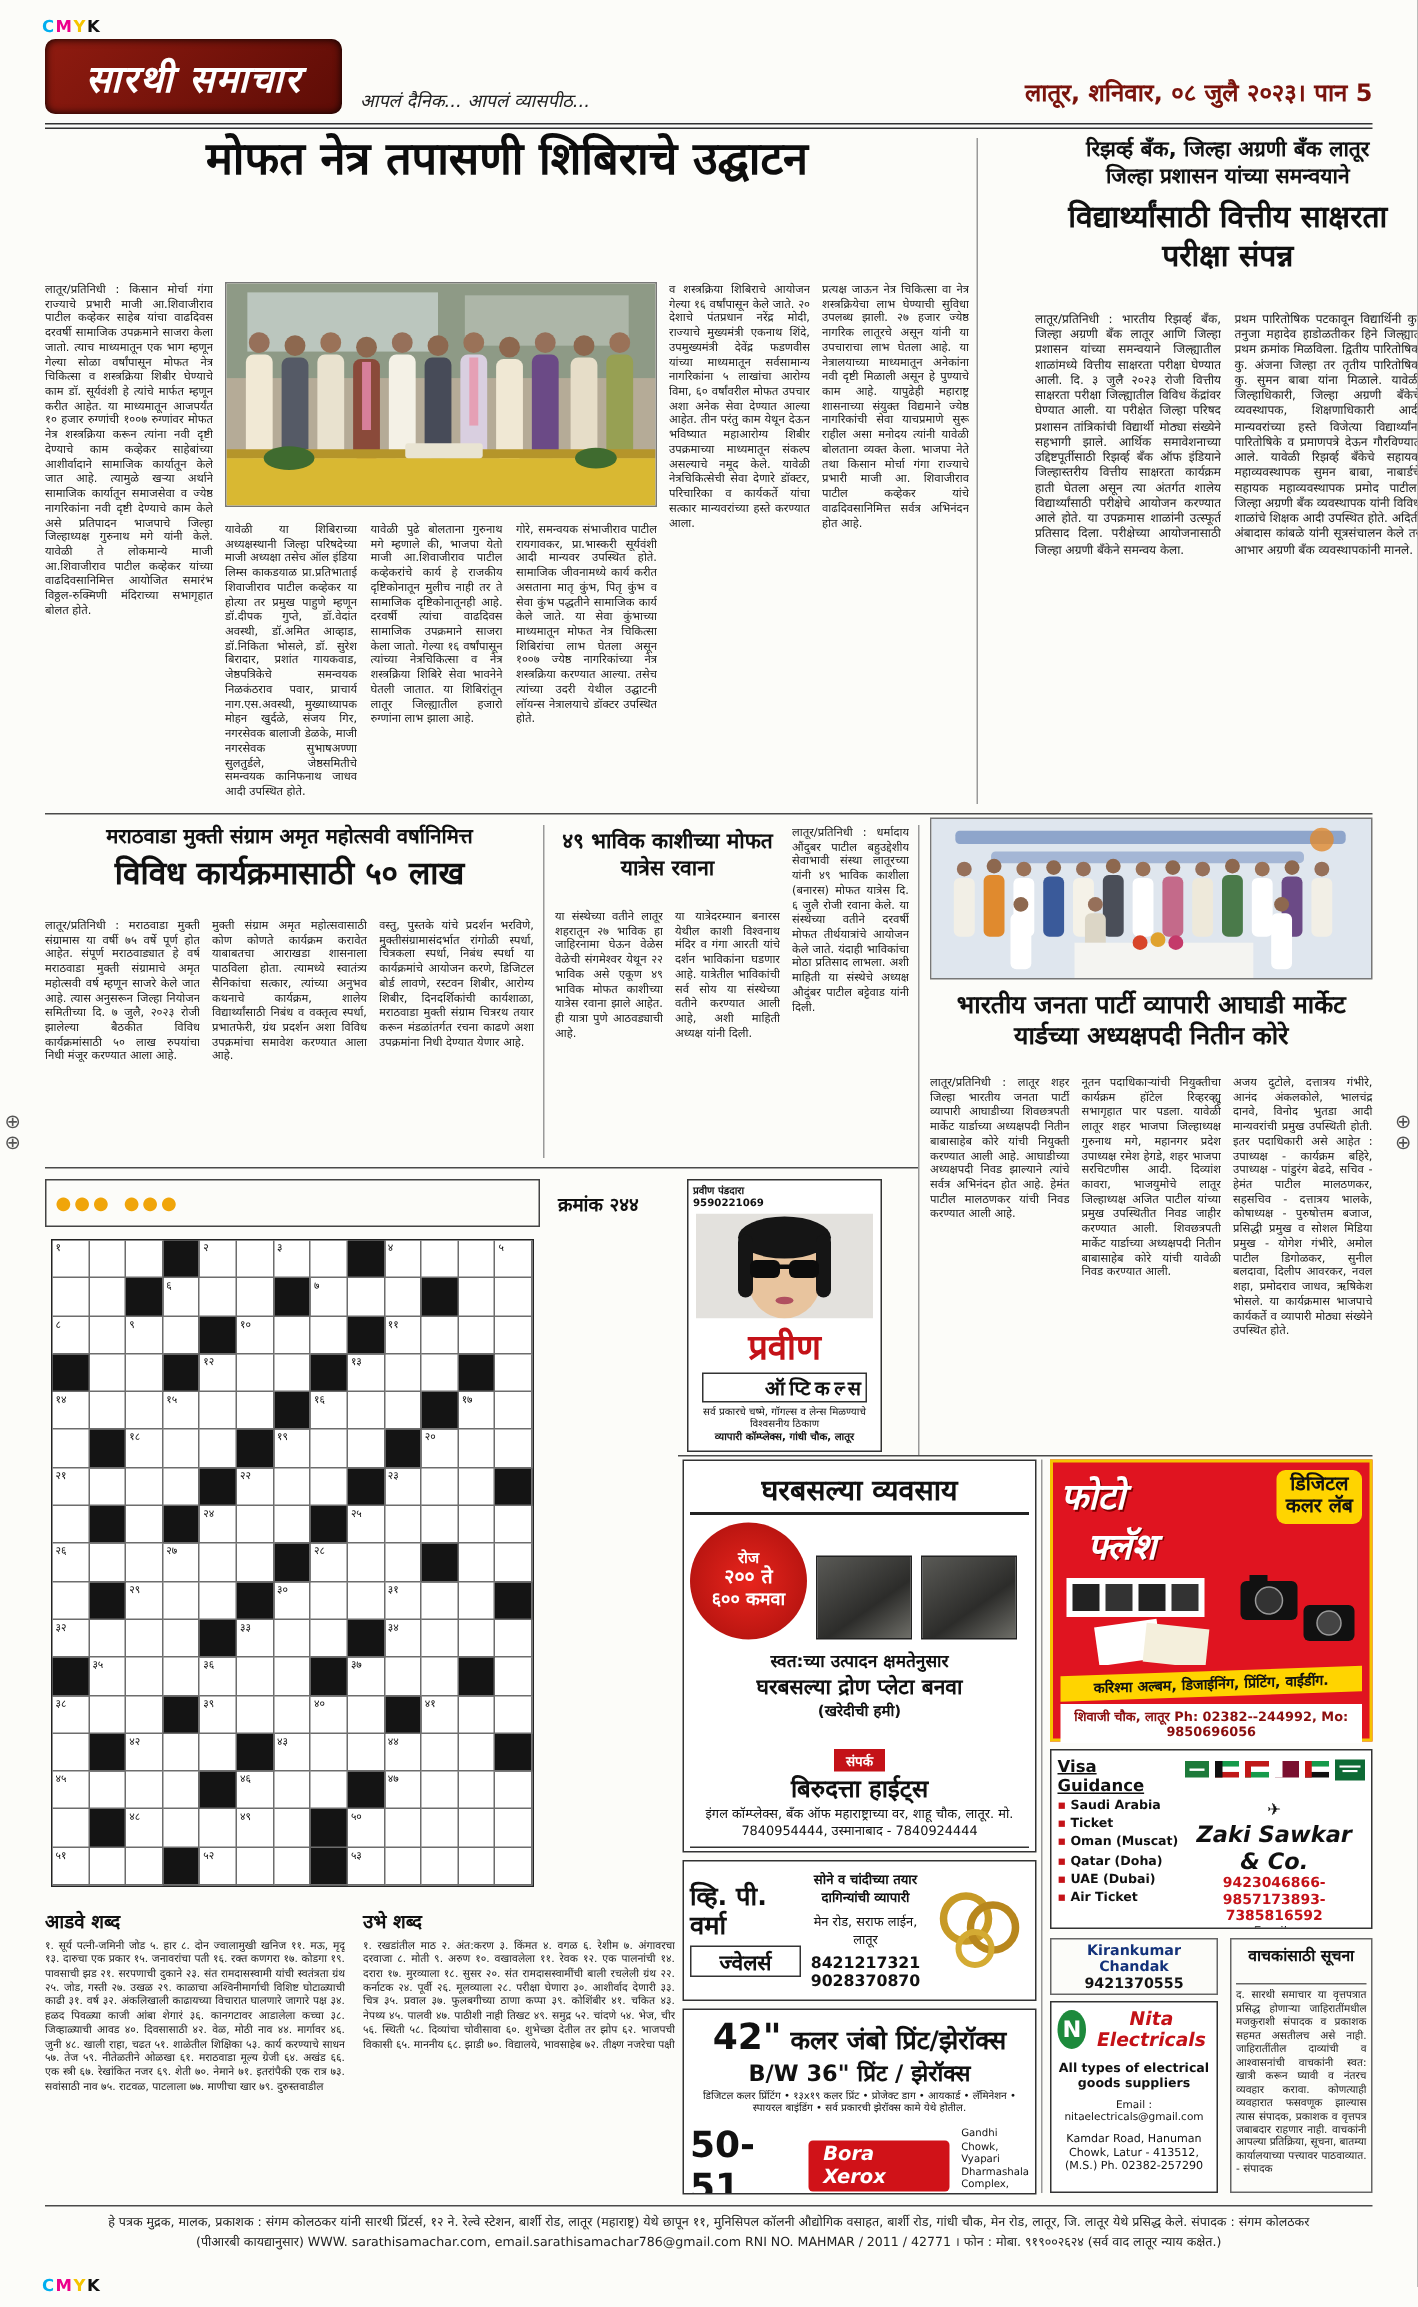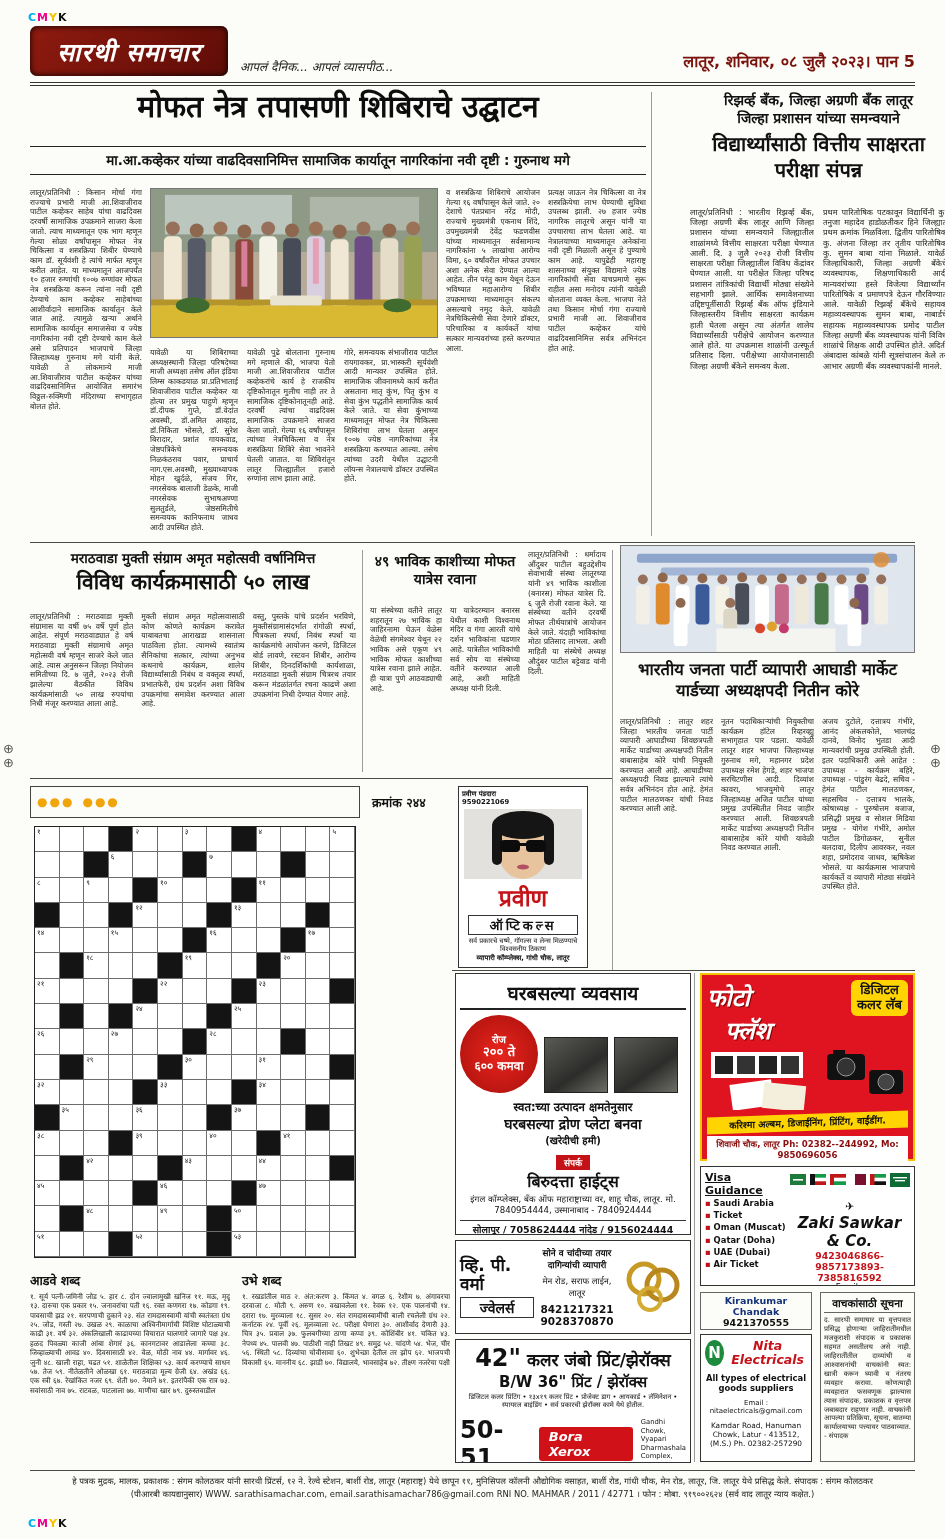--- a/index.html
+++ b/index.html
@@ -34,21 +34,21 @@
   .cw-cell{border-right:1px solid #6d6d6d;border-bottom:1px solid #6d6d6d;font-size:7px;line-height:8px;
            padding:1px 0 0 2px;color:#111;overflow:hidden;}
   .cw-cell.black{background:#141414;}
   .clue-h{font-size:12.5px;font-weight:bold;margin-bottom:3px;}
   .clue-p{text-align:justify;font-size:7.1px;line-height:1.32;color:#1c1c1c;overflow:hidden;}
   
   .ad{border:1px solid #333;background:#fff;overflow:hidden;}
   .tiny{font-size:6.8px;line-height:1.25;}
   
   .pv-brand{color:#c41218;font-weight:bold;font-size:23px;text-align:center;}
-  .pv-sub{border:1px solid #333;font-weight:bold;font-size:13px;letter-spacing:3px;text-align:center;margin:2px 6px;}
+  .pv-sub{border:1px solid #333;font-weight:bold;font-size:13px;letter-spacing:3px;text-align:right;margin:2px 6px;}
   
   .gh-title{font-size:19px;font-weight:bold;text-align:center;border-bottom:2px solid #222;padding:2px 0;}
   .gh-badge{width:78px;height:78px;border-radius:50%;background:radial-gradient(#e8251d,#a80f0c);color:#fff;
             display:flex;flex-direction:column;align-items:center;justify-content:center;font-weight:bold;
             text-align:center;line-height:1.15;}
   .gh-img{background:linear-gradient(145deg,#5a5a56,#2c2c2a 60%,#6e6e68);border:1px solid #222;}
   .gh-contact{display:inline-block;background:#c41218;color:#fff;font-size:9px;font-weight:bold;padding:1px 8px;}
   
   .ff{background:#e01420;border:2px solid #f5c400;color:#fff;}
   .ff-brand{font-size:24px;font-weight:bold;font-style:italic;text-shadow:1px 1px 0 #7a0000;}
@@ -102,21 +102,20 @@
     <div class="abs brand-box" style="left:30px;top:26px;width:198px;height:50px">
       <span>सारथी समाचार</span>
     </div>
     <div class="abs tagline" style="left:240px;top:58px">आपलं दैनिक... आपलं व्यासपीठ...</div>
     <div class="abs dateline" style="left:540px;top:50px;width:375px">लातूर, शनिवार, ०८ जुलै २०२३। पान 5</div>
     <div class="abs dbl-rule" style="left:30px;top:82px;width:885px"></div>
   </header>
 
   <section class="abs" style="left:30px;top:90px;width:616px;height:446px">
     <div class="abs h-lead" style="left:0;top:0;width:616px">मोफत नेत्र तपासणी शिबिराचे उद्घाटन</div>
-    <div class="abs subhead" style="left:0;top:56px;width:616px">मा.आ.कव्हेकर यांच्या वाढदिवसानिमित्त सामाजिक कार्यातून नागरिकांना नवी दृष्टी : गुरुनाथ मगे</div>
 
     <div class="abs jt" style="left:0;top:98px;width:112px;height:348px">लातूर/प्रतिनिधी : किसान मोर्चा गंगा राज्याचे प्रभारी माजी आ.शिवाजीराव पाटील कव्हेकर साहेब यांचा वाढदिवस दरवर्षी सामाजिक उपक्रमाने साजरा केला जातो. त्याच माध्यमातून एक भाग म्हणून गेल्या सोळा वर्षांपासून मोफत नेत्र चिकित्सा व शस्त्रक्रिया शिबीर घेण्याचे काम डॉ. सूर्यवंशी हे त्यांचे मार्फत म्हणून करीत आहेत. या माध्यमातून आजपर्यंत १० हजार रुग्णांची १००७ रुग्णांवर मोफत नेत्र शस्त्रक्रिया करून त्यांना नवी दृष्टी देण्याचे काम कव्हेकर साहेबांच्या आशीर्वादाने सामाजिक कार्यातून केले जात आहे. त्यामुळे खऱ्या अर्थाने सामाजिक कार्यातून समाजसेवा व ज्येष्ठ नागरिकांना नवी दृष्टी देण्याचे काम केले असे प्रतिपादन भाजपाचे जिल्हा जिल्हाध्यक्ष गुरुनाथ मगे यांनी केले. यावेळी ते लोकमान्ये माजी आ.शिवाजीराव पाटील कव्हेकर यांच्या वाढदिवसानिमित्त आयोजित समारंभ विठ्ठल-रुक्मिणी मंदिराच्या सभागृहात बोलत होते.</div>
 
     <div class="abs" style="left:120px;top:98px;width:288px;height:150px;border:1px solid #777">
       <svg viewBox="0 0 288 150" preserveAspectRatio="none" width="100%" height="100%">
         <rect width="288" height="150" fill="#a9a694"></rect>
         <rect width="288" height="64" fill="#8e9a86"></rect>
         <rect y="64" width="288" height="52" fill="#b5ab97"></rect>
         <rect x="14" y="6" width="128" height="40" fill="#cfd8d6" opacity="0.7"></rect>
         <rect x="160" y="8" width="110" height="34" fill="#c2cabf" opacity="0.6"></rect>
@@ -574,21 +573,21 @@
         <span style="font-size:10px">रोज</span>
         <span style="font-size:13px">२०० ते</span>
         <span style="font-size:12px">६०० कमवा</span>
       </div>
       <div class="gh-img" style="width:64px;height:56px"></div>
       <div class="gh-img" style="width:64px;height:56px"></div>
     </div>
     <div class="ctr bold" style="font-size:11.5px;margin-top:6px">स्वत:च्या उत्पादन क्षमतेनुसार</div>
     <div class="ctr bold" style="font-size:14px">घरबसल्या द्रोण प्लेटा बनवा</div>
     <div class="ctr bold" style="font-size:10px">(खरेदीची हमी)</div>
-    <div class="ctr" style="margin-top:4px"><span class="gh-contact">संपर्क</span></div>
+    <div class="ctr" style="margin-top:15px"><span class="gh-contact">संपर्क</span></div>
     <div class="ctr bold" style="font-size:16px">बिरुदत्ता हाईट्स</div>
     <div class="ctr" style="font-size:8.6px;line-height:1.3;margin-top:2px">इंगल कॉम्प्लेक्स, बँक ऑफ महाराष्ट्राच्या वर, शाहू चौक, लातूर. मो. 7840954444, उस्मानाबाद - 7840924444</div>
     <div class="ctr bold" style="font-size:9.5px;border-top:1px solid #333;margin-top:4px;padding-top:2px">सोलापूर / 7058624444    नांदेड / 9156024444</div>
   </aside>
 
   <aside class="abs ad" style="left:455px;top:1240px;width:236px;height:94px;padding:4px;display:flex;align-items:center;gap:6px">
     <div style="width:74px">
       <div class="bold" style="font-size:17px;line-height:1.1">व्हि. पी. वर्मा</div>
       <div class="bold" style="font-size:14px;border:1px solid #333;text-align:center;margin-top:3px">ज्वेलर्स</div>
     </div>
@@ -700,21 +699,21 @@
     <div style="display:flex;align-items:center;gap:4px;justify-content:center">
       <div class="nita-logo">N</div>
       <div class="nita-brand">Nita Electricals</div>
     </div>
     <div class="bold" style="font-size:8.4px;margin-top:6px">All types of electrical goods suppliers</div>
     <div style="font-size:7px;margin-top:6px">Email : nitaelectricals@gmail.com</div>
     <div style="font-size:7.4px;margin-top:6px">Kamdar Road, Hanuman Chowk, Latur - 413512, (M.S.) Ph. 02382-257290</div>
   </aside>
 
   <aside class="abs" style="left:820px;top:1292px;width:95px;height:170px;border:1px solid #666;padding:3px">
-    <div class="bold ctr" style="font-size:10.5px;border-bottom:1px solid #666;padding-bottom:2px">वाचकांसाठी सूचना</div>
+    <div class="bold ctr" style="font-size:10.5px;border-bottom:1px solid #666;padding-bottom:12px">वाचकांसाठी सूचना</div>
     <p class="jt" style="font-size:7px;height:142px;margin-top:3px">द. सारथी समाचार या वृत्तपत्रात प्रसिद्ध होणाऱ्या जाहिरातींमधील मजकुराशी संपादक व प्रकाशक सहमत असतीलच असे नाही. जाहिरातींतील दाव्यांची व आश्वासनांची वाचकांनी स्वत: खात्री करून घ्यावी व नंतरच व्यवहार करावा. कोणत्याही व्यवहारात फसवणूक झाल्यास त्यास संपादक, प्रकाशक व वृत्तपत्र जबाबदार राहणार नाही. वाचकांनी आपल्या प्रतिक्रिया, सूचना, बातम्या कार्यालयाच्या पत्त्यावर पाठवाव्यात. - संपादक</p>
   </aside>
 
   <div class="abs rule-h" style="left:30px;top:1470px;width:885px"></div>
   <footer>
     <div class="abs footer-line" style="left:30px;top:1475px;width:885px">हे पत्रक मुद्रक, मालक, प्रकाशक : संगम कोलठकर यांनी सारथी प्रिंटर्स, १२ ने. रेल्वे स्टेशन, बार्शी रोड, लातूर (महाराष्ट्र) येथे छापून ११, मुनिसिपल कॉलनी औद्योगिक वसाहत, बार्शी रोड, गांधी चौक, मेन रोड, लातूर, जि. लातूर येथे प्रसिद्ध केले. संपादक : संगम कोलठकर</div>
     <div class="abs footer-line" style="left:30px;top:1488px;width:885px">(पीआरबी कायद्यानुसार) WWW. sarathisamachar.com, email.sarathisamachar786@gmail.com RNI NO. MAHMAR / 2011 / 42771 । फोन : मोबा. ९१९००२६२४ (सर्व वाद लातूर न्याय कक्षेत.)</div>
   </footer>
 
 </div>

